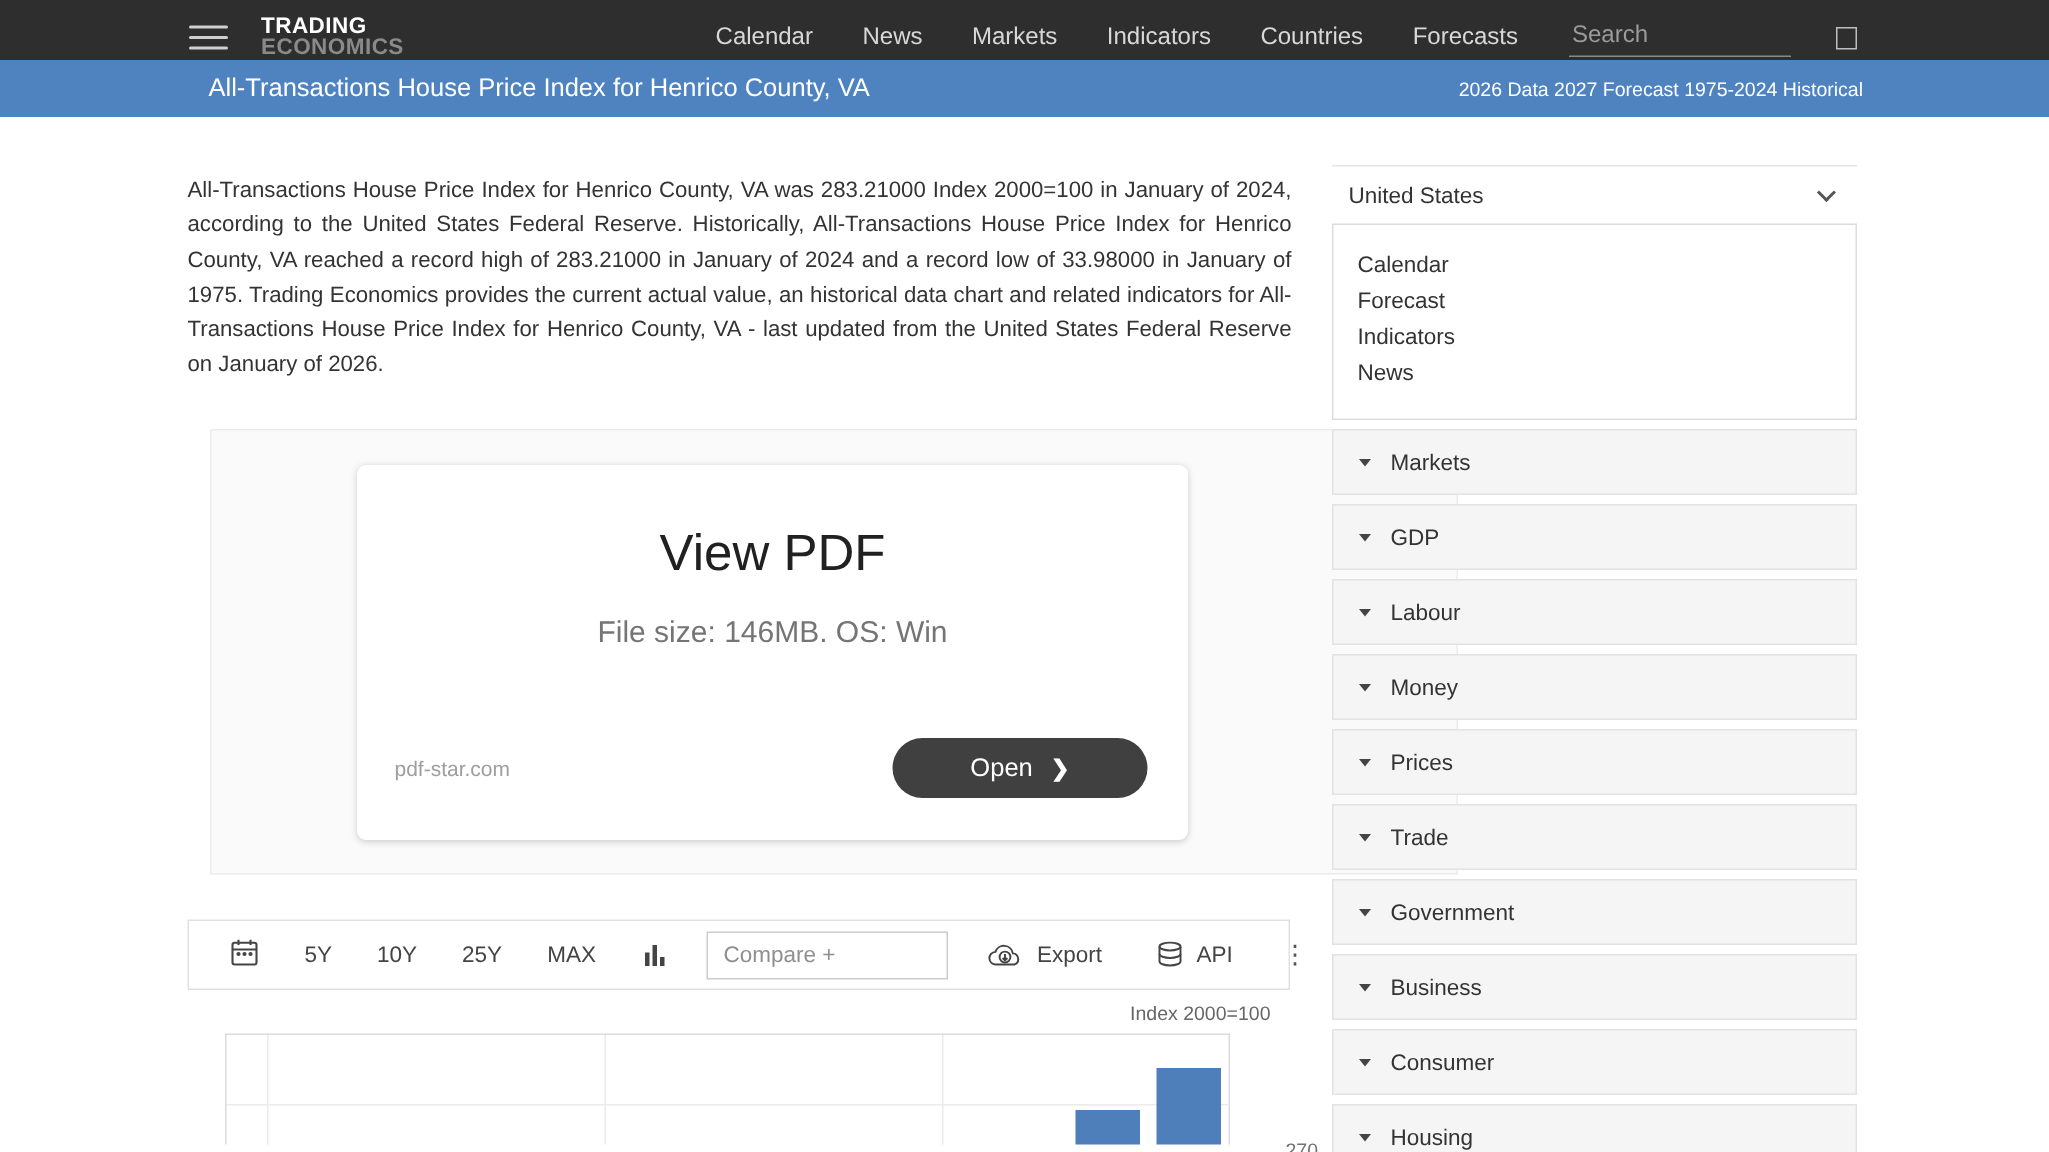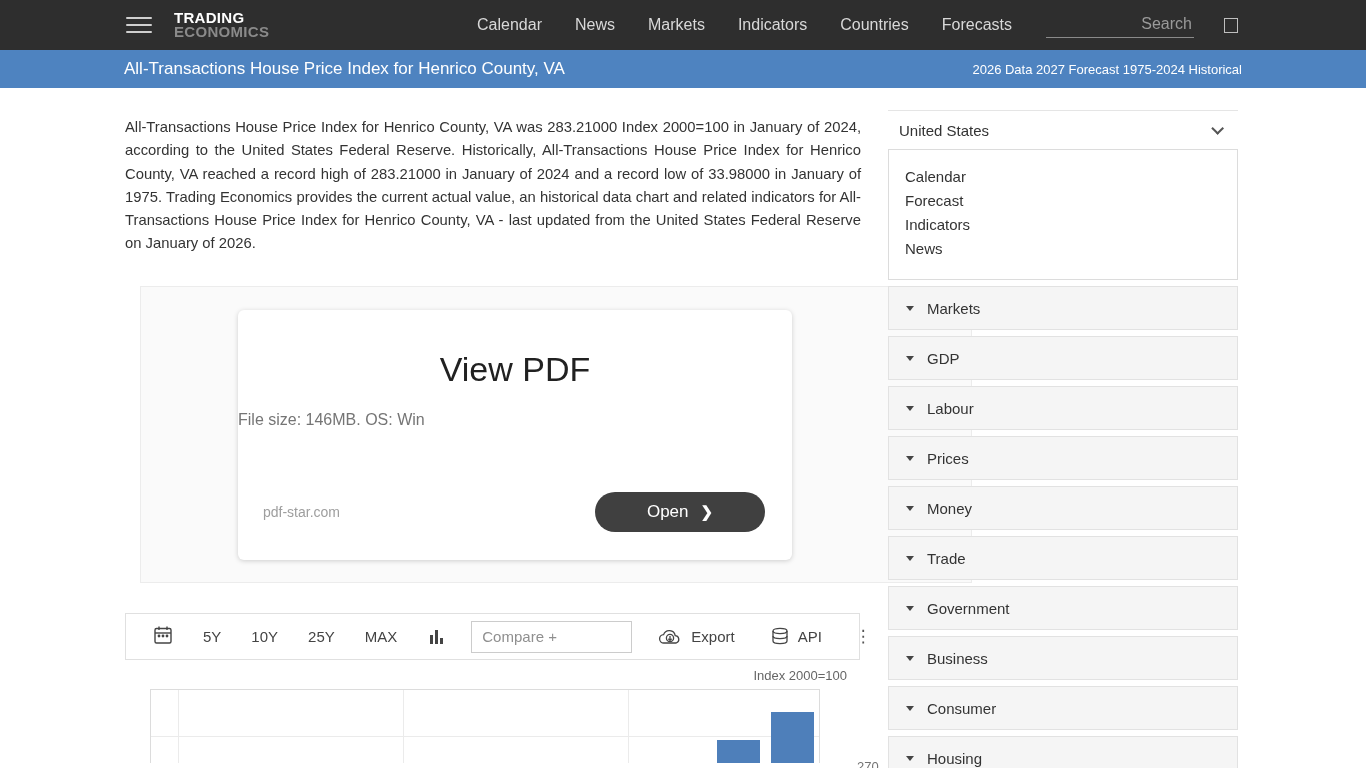--- a/index.html
+++ b/index.html
@@ -11,43 +11,43 @@
     background:#2e2e2e; display:flex; align-items:center; }
   .hamburger { margin-left:126px; width:26px; cursor:pointer; }
   .hamburger span { display:block; height:2px; background:#cfcfcf; margin:5px 0; border-radius:1px; }
   .logo { margin-left:22px; line-height:14px; font-weight:bold; font-size:15px; letter-spacing:.3px; }
   .logo .l1 { color:#fff; }
   .logo .l2 { color:#8a8a8a; }
   .mainnav { display:flex; margin-left:auto; gap:33px; align-items:center; }
   .mainnav a { color:#d8d8d8; text-decoration:none; font-size:16px; cursor:pointer; }
   .search-wrap { margin-left:34px; }
   .search-input { width:148px; background:transparent; border:none;
-    border-bottom:1px solid #8a8a8a; color:#ffffff; font-size:16px; padding:2px 2px 4px 2px; outline:none;text-align:right; }
+    border-bottom:1px solid #8a8a8a; color:#ffffff; font-size:16px; padding:2px 2px 4px 2px; outline:none; }
   .search-input::placeholder { color:#9a9a9a; }
   .flagbox { width:14px; height:15px; border:1px solid #cfcfcf; margin:0 128px 0 30px; opacity:.9; }
 
   
-  .banner { position:absolute; left:0; top:50px; width:1366px; height:38px;
-    background:#4e83c0; display:flex; align-items:center; }
+  .banner { position:absolute; left:0; top:40px; width:1366px; height:38px;
+    background:#4e83c0; display:flex; align-items:center;padding-left:15px; }
   .banner-title { color:#fff; font-size:17px; margin-left:124px; }
   .banner-meta { color:#fff; font-size:13px; margin-left:auto; margin-right:124px; }
 
   
   .article { position:absolute; left:125px; top:116px; width:736px;
     font-size:14.8px; line-height:23.3px; color:#333; text-align:justify; }
 
   
   .adbox { position:absolute; left:140px; top:286px; width:832px; height:297px;
     background:#fafafa; border:1px solid #ececec; }
   .ad-dots { position:absolute; right:3px; top:3px; width:6px; cursor:pointer; }
   .ad-dots i { display:block; width:5px; height:4px; background:#2ab6d9; margin-bottom:1px; }
   .adcard { position:absolute; left:97px; top:23px; width:554px; height:250px;
     background:#fff; border-radius:6px; box-shadow:0 1px 5px rgba(0,0,0,.18); }
   .ad-heading { margin-top:40px; text-align:center; font-size:34px; color:#212121; }
-  .ad-sub { margin-top:22px; text-align:left; font-size:16px; color:#757575; }
+  .ad-sub { margin-top:22px; text-align:center; font-size:20px; color:#757575; }
   .ad-footer { position:absolute; left:0; bottom:28px; width:100%;
     display:flex; align-items:center; }
   .ad-domain { margin-left:25px; font-size:14px; color:#9e9e9e; }
   .open-btn { margin-left:auto; margin-right:27px; width:170px; height:40px;
     border:none; border-radius:20px; color:#fff; font-size:17px; cursor:pointer;
     display:flex; align-items:center; justify-content:center; gap:12px;
     font-family:"Liberation Sans", sans-serif; }
   .open-chevron { font-size:15px; font-weight:bold; }
 
   
@@ -220,28 +220,28 @@
   <div class="acc">
     <span class="caret"></span>
     <span class="acc-label">GDP</span>
   </div>
   <div class="acc">
     <span class="caret"></span>
     <span class="acc-label">Labour</span>
   </div>
   <div class="acc">
     <span class="caret"></span>
+    <span class="acc-label">Money</span>
+  </div>
+  <div class="acc">
+    <span class="caret"></span>
     <span class="acc-label">Prices</span>
   </div>
   <div class="acc">
     <span class="caret"></span>
-    <span class="acc-label">Money</span>
-  </div>
-  <div class="acc">
-    <span class="caret"></span>
     <span class="acc-label">Trade</span>
   </div>
   <div class="acc">
     <span class="caret"></span>
     <span class="acc-label">Government</span>
   </div>
   <div class="acc">
     <span class="caret"></span>
     <span class="acc-label">Business</span>
   </div>

